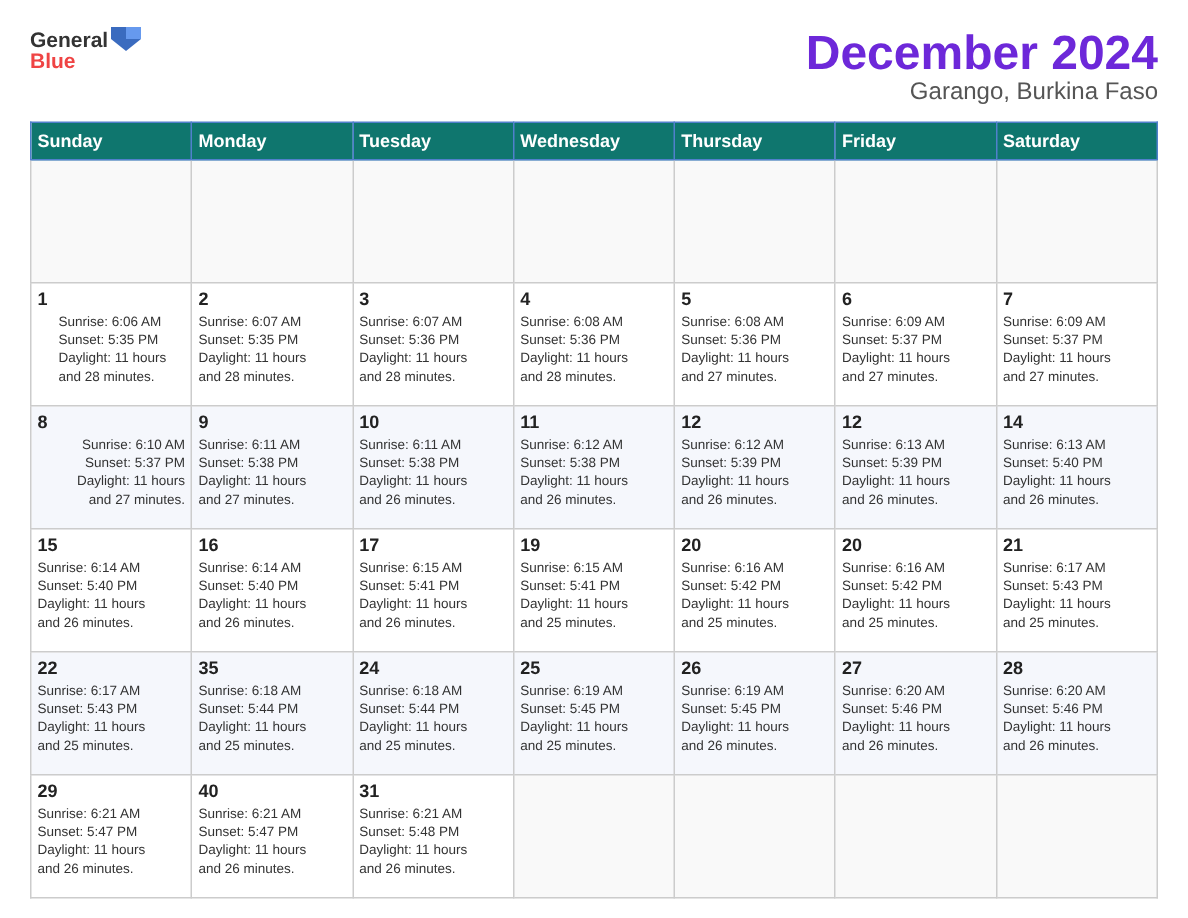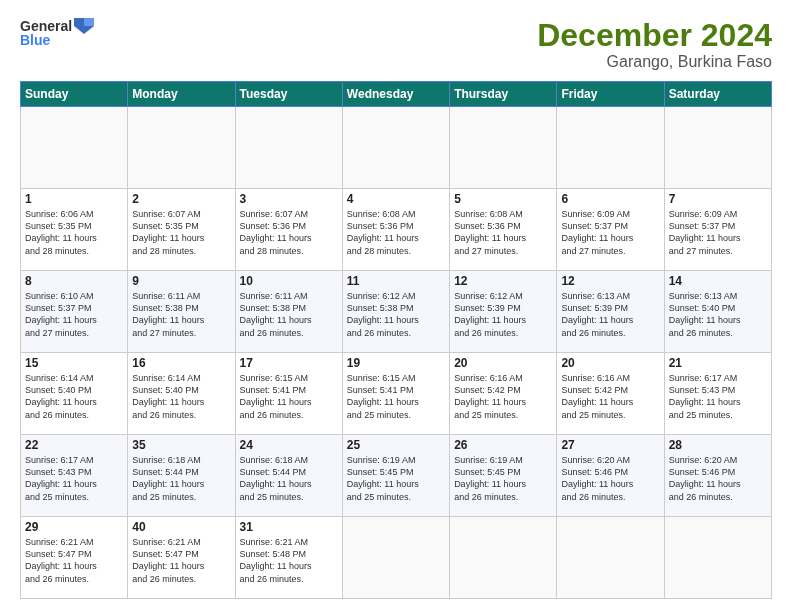--- a/index.html
+++ b/index.html
@@ -27,21 +27,21 @@
       display: flex;
       align-items: center;
       gap: 4px;
     }
     .title-block {
       text-align: right;
     }
     .title-block h1 {
       font-size: 32px;
       font-weight: bold;
-      color: #4d7c0f;
+      color: #6d28d9;
       line-height: 1.1;
     }
     .title-block h2 {
       font-size: 16px;
       font-weight: normal;
       color: #555;
       text-align: right;
     }
     .calendar {
       flex: 1;
@@ -97,21 +97,21 @@
   <div class="header">
     <div class="logo">
     <div style="display:flex;flex-direction:column;align-items:flex-start;">
       <div style="display:flex;align-items:center;gap:2px;">
         <span style="font-size:14px;font-weight:bold;color:#333;">General</span>
         <svg width="20" height="16" viewBox="0 0 20 16">
           <polygon points="0,0 20,0 20,8 10,16 0,8" fill="#3a6bbf"></polygon>
           <polygon points="10,0 20,0 20,8 10,8" fill="#6699ee"></polygon>
         </svg>
       </div>
-      <span style="font-size:14px;font-weight:bold;color:#3b82f6;margin-top:-2px;">Blue</span>
+      <span style="font-size:14px;font-weight:bold;color:#ef4444;margin-top:-2px;">Blue</span>
     </div>
   </div>
     <div class="title-block">
       <h1>December 2024</h1>
       <h2>Garango, Burkina Faso</h2>
     </div>
   </div>
 
   <table class="calendar">
     <thead>
@@ -131,21 +131,21 @@
           <td class="empty-cell"></td>
           <td class="empty-cell"></td>
           <td class="empty-cell"></td>
           <td class="empty-cell"></td>
           <td class="empty-cell"></td>
           <td class="empty-cell"></td>
         </tr>
         <tr>
           <td>
             <span class="day-num">1</span>
-            <div class="day-info" style="white-space: pre-line;">Sunrise: 6:06 AM
+            <div class="day-info" style="white-space: pre-line; margin-left: 14px;">Sunrise: 6:06 AM
 Sunset: 5:35 PM
 Daylight: 11 hours
 and 28 minutes.</div>
           </td>
           <td>
             <span class="day-num">2</span>
             <div class="day-info" style="white-space: pre-line;">Sunrise: 6:07 AM
 Sunset: 5:35 PM
 Daylight: 11 hours
 and 28 minutes.</div>
@@ -182,21 +182,21 @@
             <span class="day-num">7</span>
             <div class="day-info" style="white-space: pre-line;">Sunrise: 6:09 AM
 Sunset: 5:37 PM
 Daylight: 11 hours
 and 27 minutes.</div>
           </td>
         </tr>
         <tr>
           <td>
             <span class="day-num">8</span>
-            <div class="day-info" style="white-space: pre-line;">Sunrise: 6:10 AM
+            <div class="day-info" style="white-space: pre-line; text-align: right;">Sunrise: 6:10 AM
 Sunset: 5:37 PM
 Daylight: 11 hours
 and 27 minutes.</div>
           </td>
           <td>
             <span class="day-num">9</span>
             <div class="day-info" style="white-space: pre-line;">Sunrise: 6:11 AM
 Sunset: 5:38 PM
 Daylight: 11 hours
 and 27 minutes.</div>

